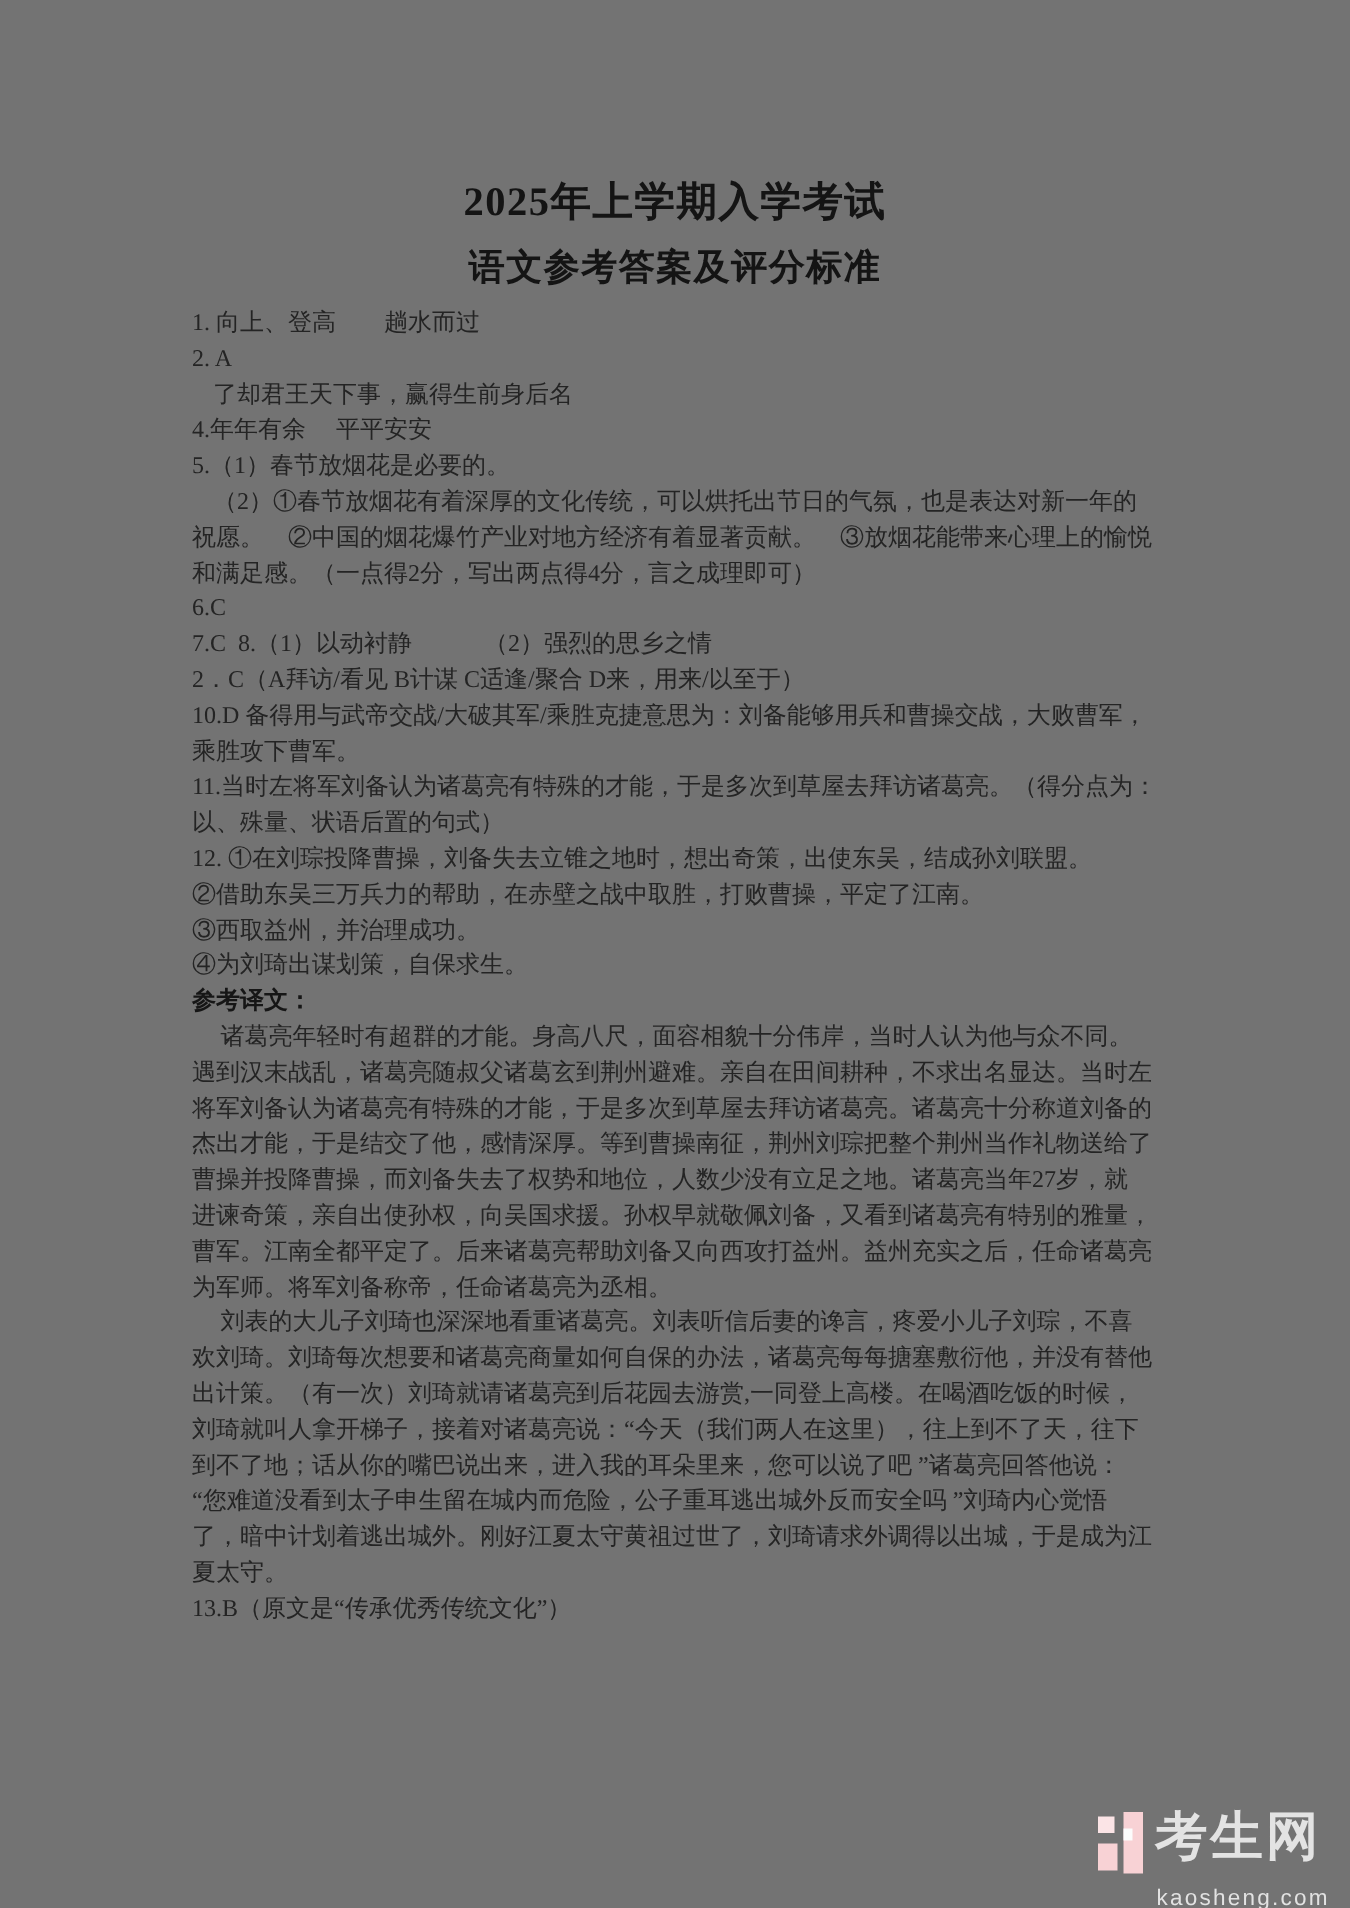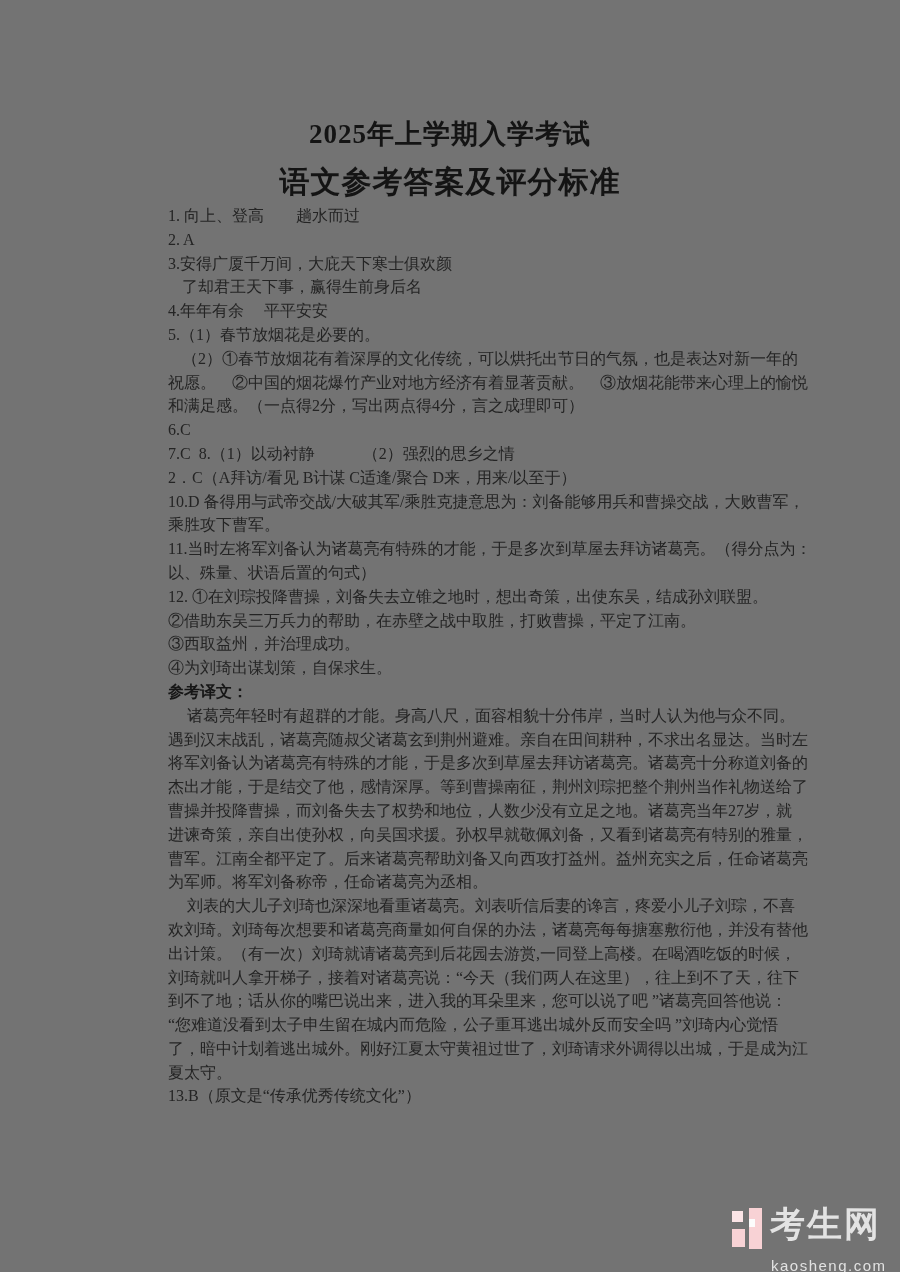--- a/index.html
+++ b/index.html
@@ -11,30 +11,30 @@
     font-family:"Liberation Serif","DejaVu Serif",serif;
     color:#212121;
   }
   .title1 {
     position:absolute; top:116px; left:0; width:900px;
     text-align:center; font-size:27px; font-weight:bold; color:#141414;
     letter-spacing:1px;
   }
   .title2 {
     position:absolute; top:162px; left:0; width:900px;
-    text-align:center; font-size:30px; font-weight:bold; color:#141414;
+    text-align:center; font-size:24px; font-weight:bold; color:#141414;
     letter-spacing:1px;
   }
   .doc {
     position:absolute; top:204px; left:128px; width:660px;
     font-size:16px; color:#242424;
   }
   .line {
     height:23.8px; line-height:23.8px;
-    white-space:pre; overflow:visible;margin-left:40px;
+    white-space:pre; overflow:visible;
   }
   .i1 { padding-left:14px; }
   .i2 { padding-left:19px; }
   .bold { font-weight:bold; color:#161616; }
   
   .wm { position:absolute; left:732px; top:1205px; width:160px; height:60px; }
   .wm-logo { position:absolute; left:0; top:3px; width:32px; height:48px; }
   .wm-logo div { position:absolute; }
   .wm-b1 { left:0;  top:3px;  width:11px; height:11px; background:#fbe4e6; }
   .wm-b2 { left:0;  top:21px; width:13px; height:18px; background:#f8d2d5; }
@@ -56,21 +56,20 @@
 <body>
 
 <div class="page">
 
   <div class="title1">2025年上学期入学考试</div>
   <div class="title2">语文参考答案及评分标准</div>
 
   <div class="doc">
     <div class="line">1. 向上、登高　　趟水而过</div>
     <div class="line">2. A</div>
-    <div class="line">3.安得广厦千万间，大庇天下寒士俱欢颜</div>
     <div class="line i1">了却君王天下事，赢得生前身后名</div>
     <div class="line">4.年年有余　 平平安安</div>
     <div class="line">5.（1）春节放烟花是必要的。</div>
     <div class="line i1">（2）①春节放烟花有着深厚的文化传统，可以烘托出节日的气氛，也是表达对新一年的</div>
     <div class="line">祝愿。　②中国的烟花爆竹产业对地方经济有着显著贡献。　③放烟花能带来心理上的愉悦</div>
     <div class="line">和满足感。（一点得2分，写出两点得4分，言之成理即可）</div>
     <div class="line">6.C</div>
     <div class="line">7.C  8.（1）以动衬静　　　（2）强烈的思乡之情</div>
     <div class="line">2．C（A拜访/看见 B计谋 C适逢/聚合 D来，用来/以至于）</div>
     <div class="line">10.D 备得用与武帝交战/大破其军/乘胜克捷意思为：刘备能够用兵和曹操交战，大败曹军，</div>

